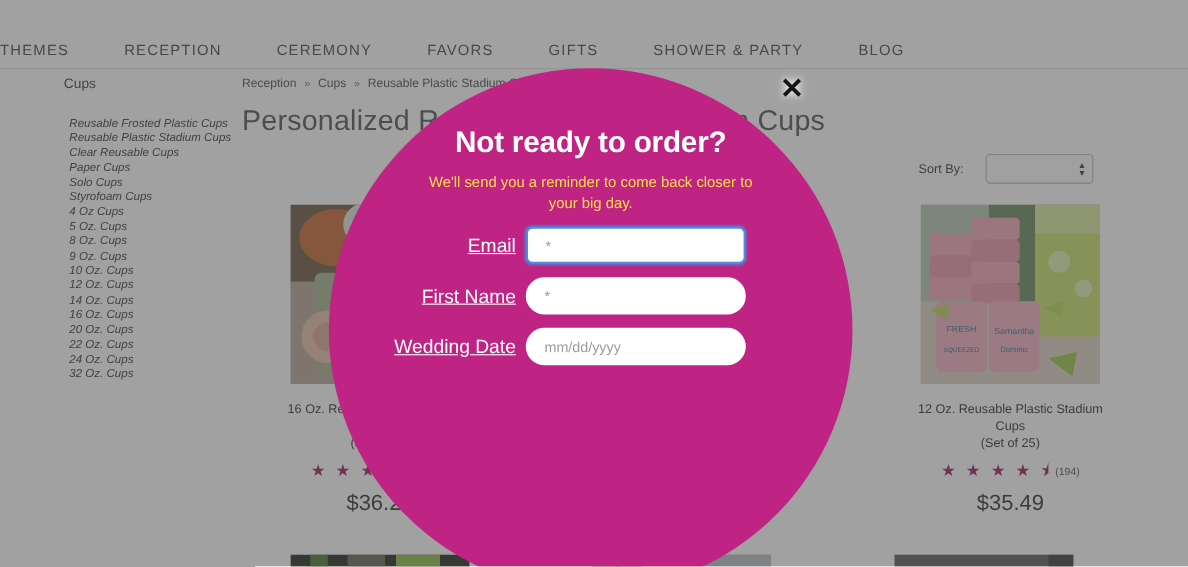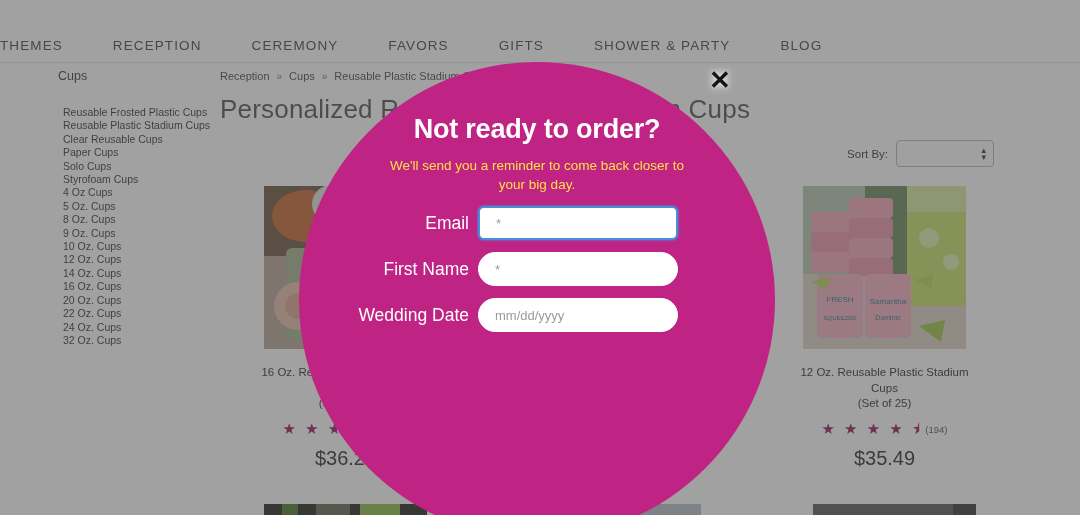--- a/index.html
+++ b/index.html
@@ -52,20 +52,21 @@
     position: absolute;
     left: 58px; top: 69px;
     font-size: 12.5px;
     color: #3e3e3e;
   }
 
   .sidebar-list {
     position: absolute;
     left: 63px; top: 106px;
     width: 180px;
+    font-style: italic;
   }
   .sidebar-list .s-item {
     font-size: 10.5px;
     line-height: 13.4px;
     color: #3c3c3c;
     white-space: nowrap;
     cursor: pointer;
   }
 
   .breadcrumb {
@@ -90,21 +91,21 @@
 
   .sortbar {
     position: absolute;
     right: 86px; top: 140px;
     display: flex;
     align-items: center;
   }
   .sortbar .lbl {
     font-size: 11.5px;
     color: #3d3d3d;
-    margin-right: 8px;
+    margin-right: 20px;
   }
   .sortbar .sel {
     width: 96px; height: 25px;
     border: 1px solid #b9b9b9;
     border-radius: 4px;
     background: #fdfdfd;
     position: relative;
     cursor: pointer;
   }
   .sortbar .sel .arrows {
@@ -123,21 +124,21 @@
     left: 220px; top: 186px;
     width: 830px;
   }
   .prod {
     position: absolute;
     width: 185px;
     text-align: center;
   }
   .prod.p1 { left: 33px;  top: 0; }
   .prod.p2 { left: 307px; top: 0; }
-  .prod.p3 { left: 572px; top: 0; }
+  .prod.p3 { left: 606px; top: 0; }
   .prod.p4 { left: 33px;  top: 318px; }
   .prod.p5 { left: 307px; top: 318px; }
   .prod.p6 { left: 582px; top: 318px; }
 
   .thumb {
     width: 163px; height: 163px;
     margin: 0 auto;
     background: #cfcfcf;
     overflow: hidden;
     position: relative;
@@ -224,20 +225,21 @@
     width: 476px;
     box-sizing: border-box;
     padding-right: 97px;
   }
   .field-row:first-of-type { margin-top: 17px; }
   .f-label {
     font-size: 17.5px;
     color: #ffffff;
     margin-right: 9px;
     white-space: nowrap;
+    text-decoration: underline;
   }
   .f-input {
     width: 200px;
     height: 34px;
     border-radius: 17px;
     border: 1px solid #ffffff;
     background: #ffffff;
     box-sizing: border-box;
     padding: 0 16px;
     font-family: "Liberation Sans", sans-serif;

